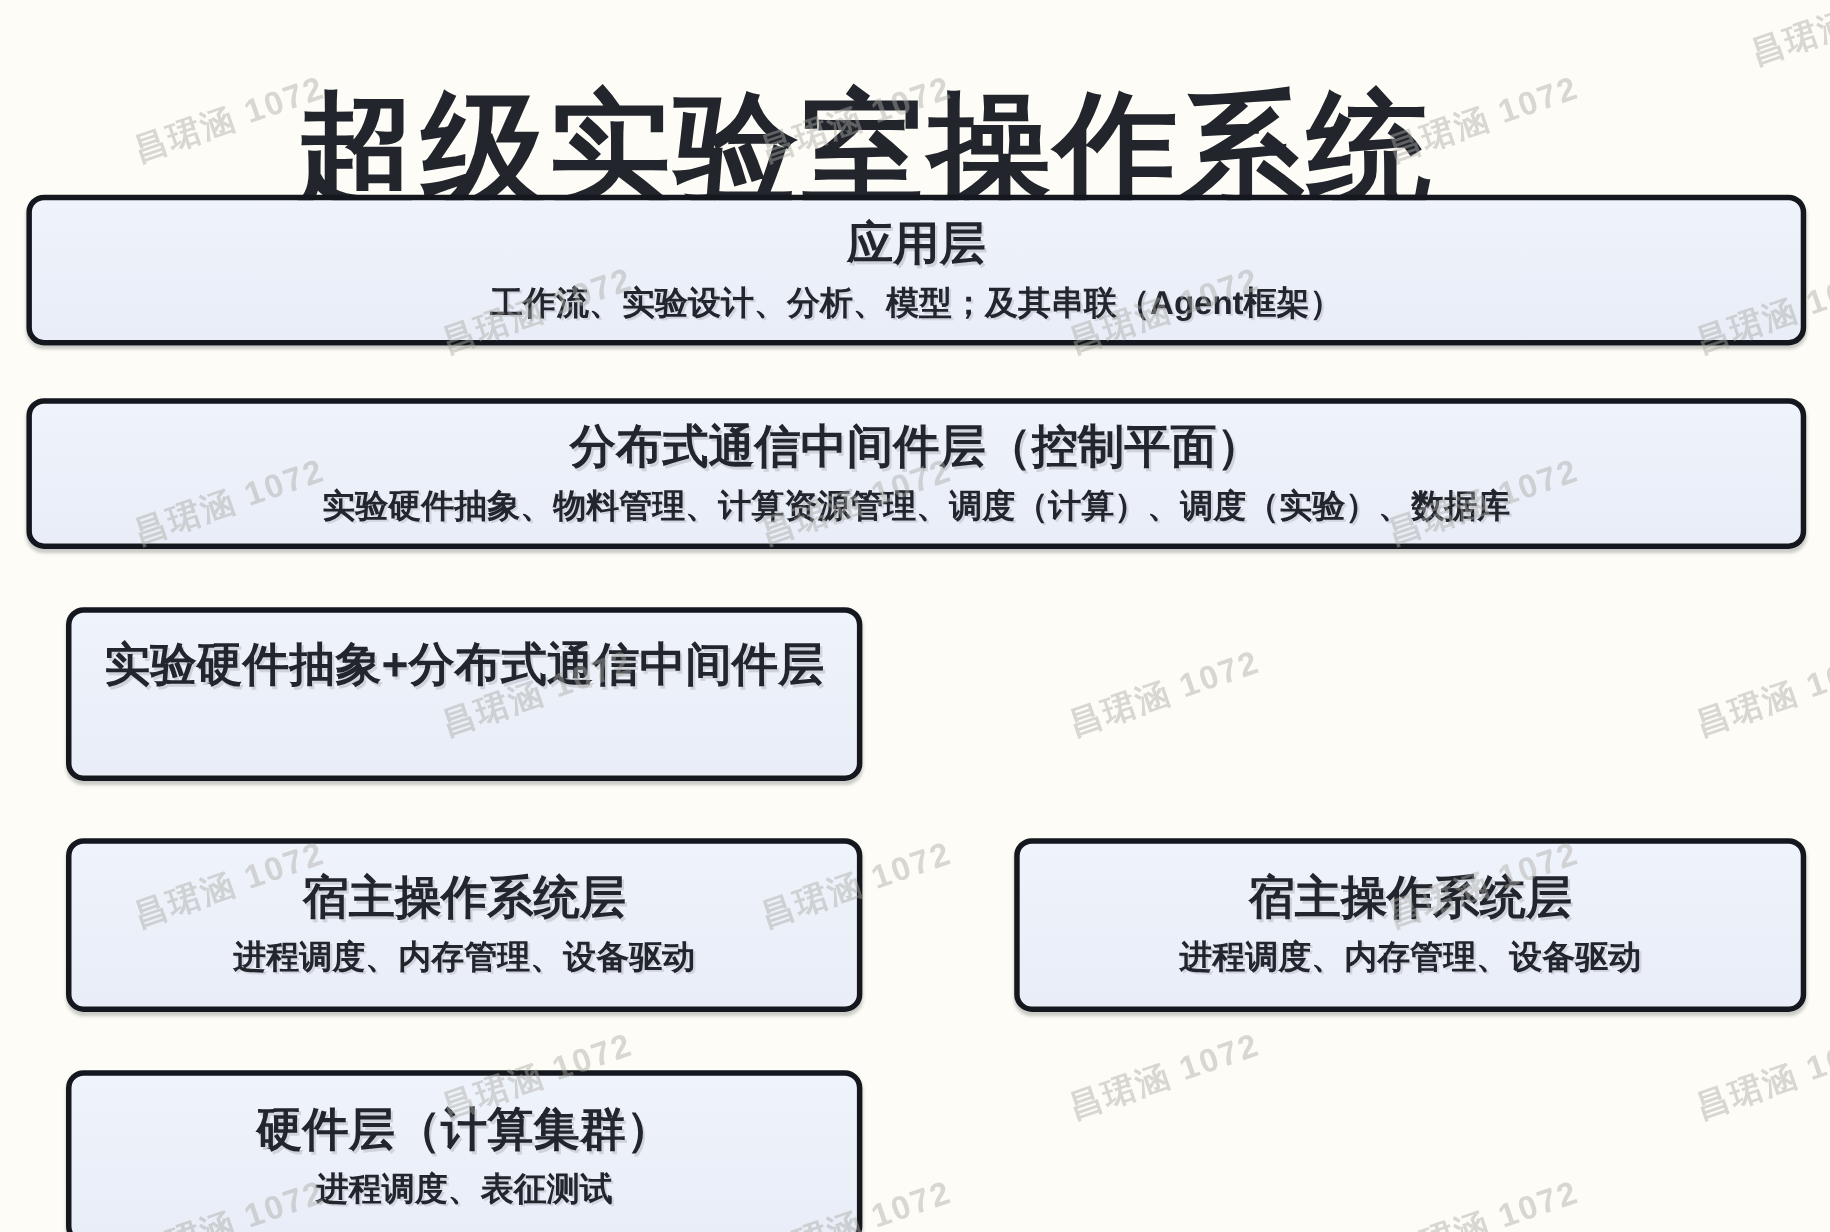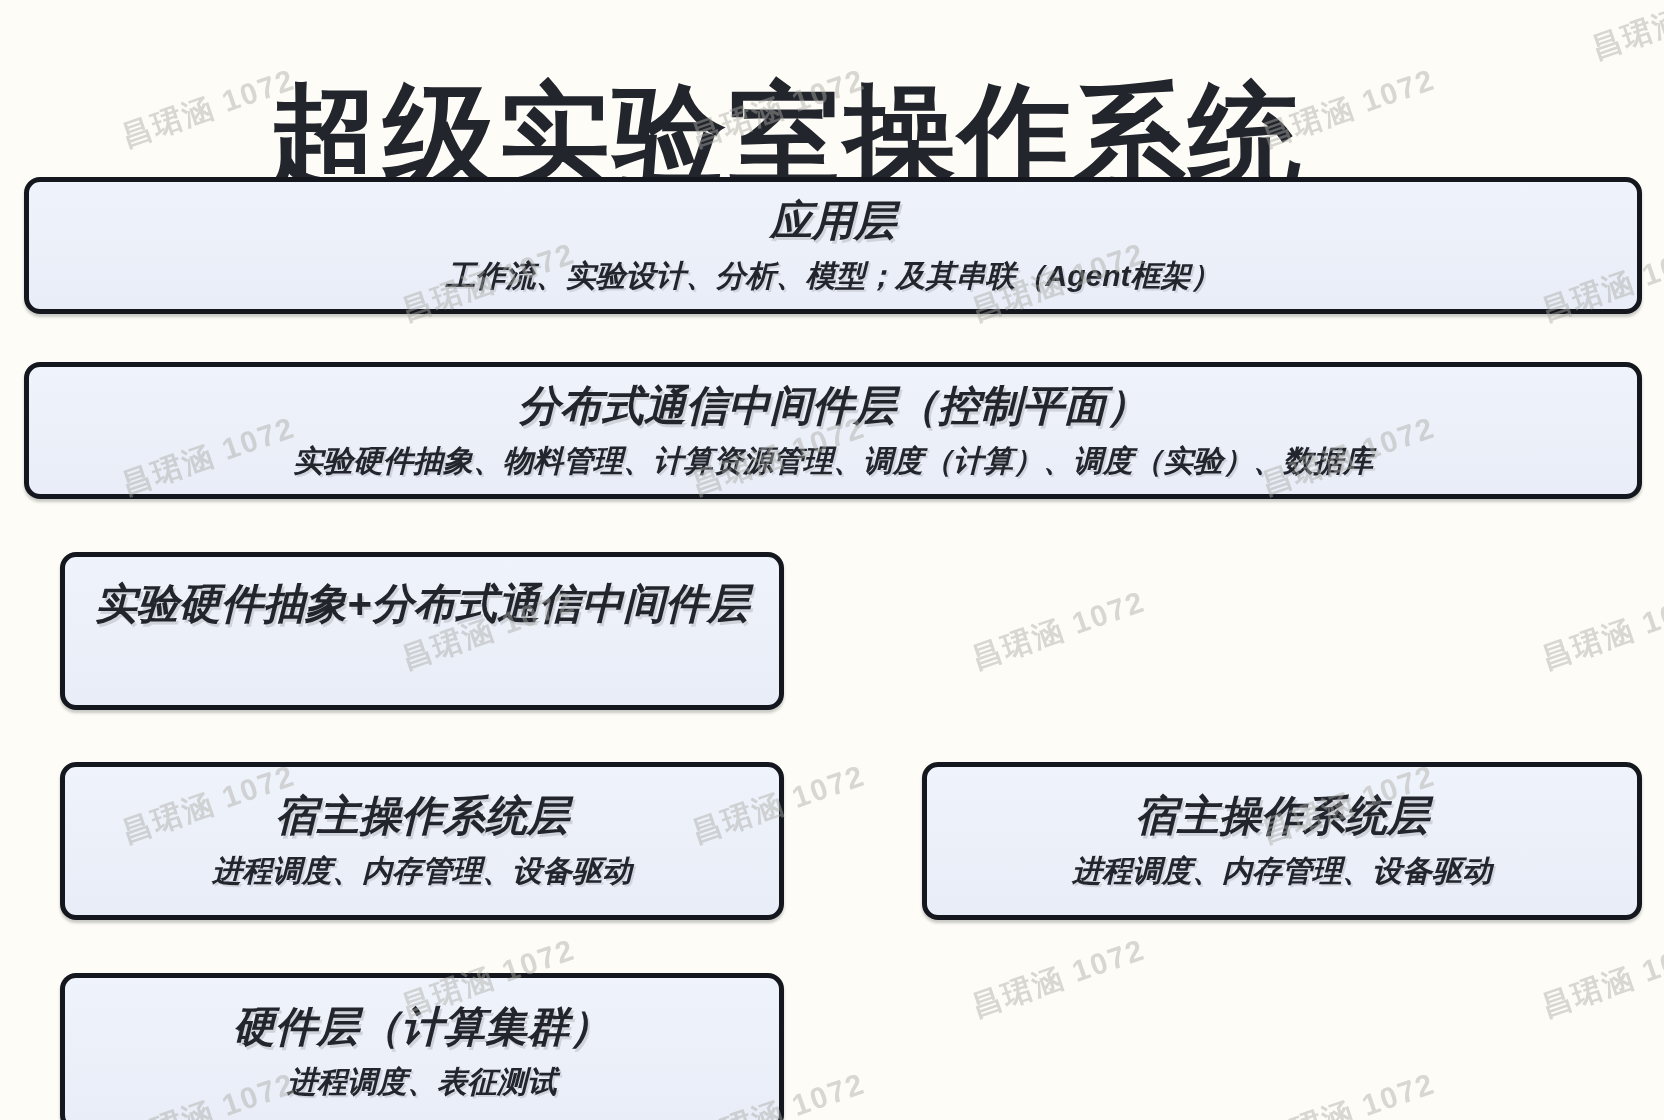--- a/index.html
+++ b/index.html
@@ -36,21 +36,20 @@
   .row-4{margin-bottom:53px;}
   .layer-box{
     height:137px;
     border:5px solid var(--box-border);
     border-radius:16px;
     background:linear-gradient(180deg,var(--box-fill-top) 0%,var(--box-fill-bot) 100%);
     box-shadow:0 3px 3px rgba(20,23,29,0.22);
     display:flex;flex-direction:column;align-items:center;justify-content:center;
     gap:15px;
     padding:12px 24px;
-    font-style:italic;
   }
   .row-3 .layer-box,.row-4 .layer-box,.row-5 .layer-box{height:158px;margin-left:36px;}
   .layer-box.full{width:100%;}
   .layer-box.half-left{width:724px;}
   .layer-box.half-right{width:720px;}
   .layer-box.solo{justify-content:flex-start;padding-top:24px;}
   .box-heading{
     margin:0;font-size:42px;font-weight:900;line-height:1.1;
     white-space:nowrap;
     text-shadow:2px 3px 0 rgba(173,176,184,0.45);

